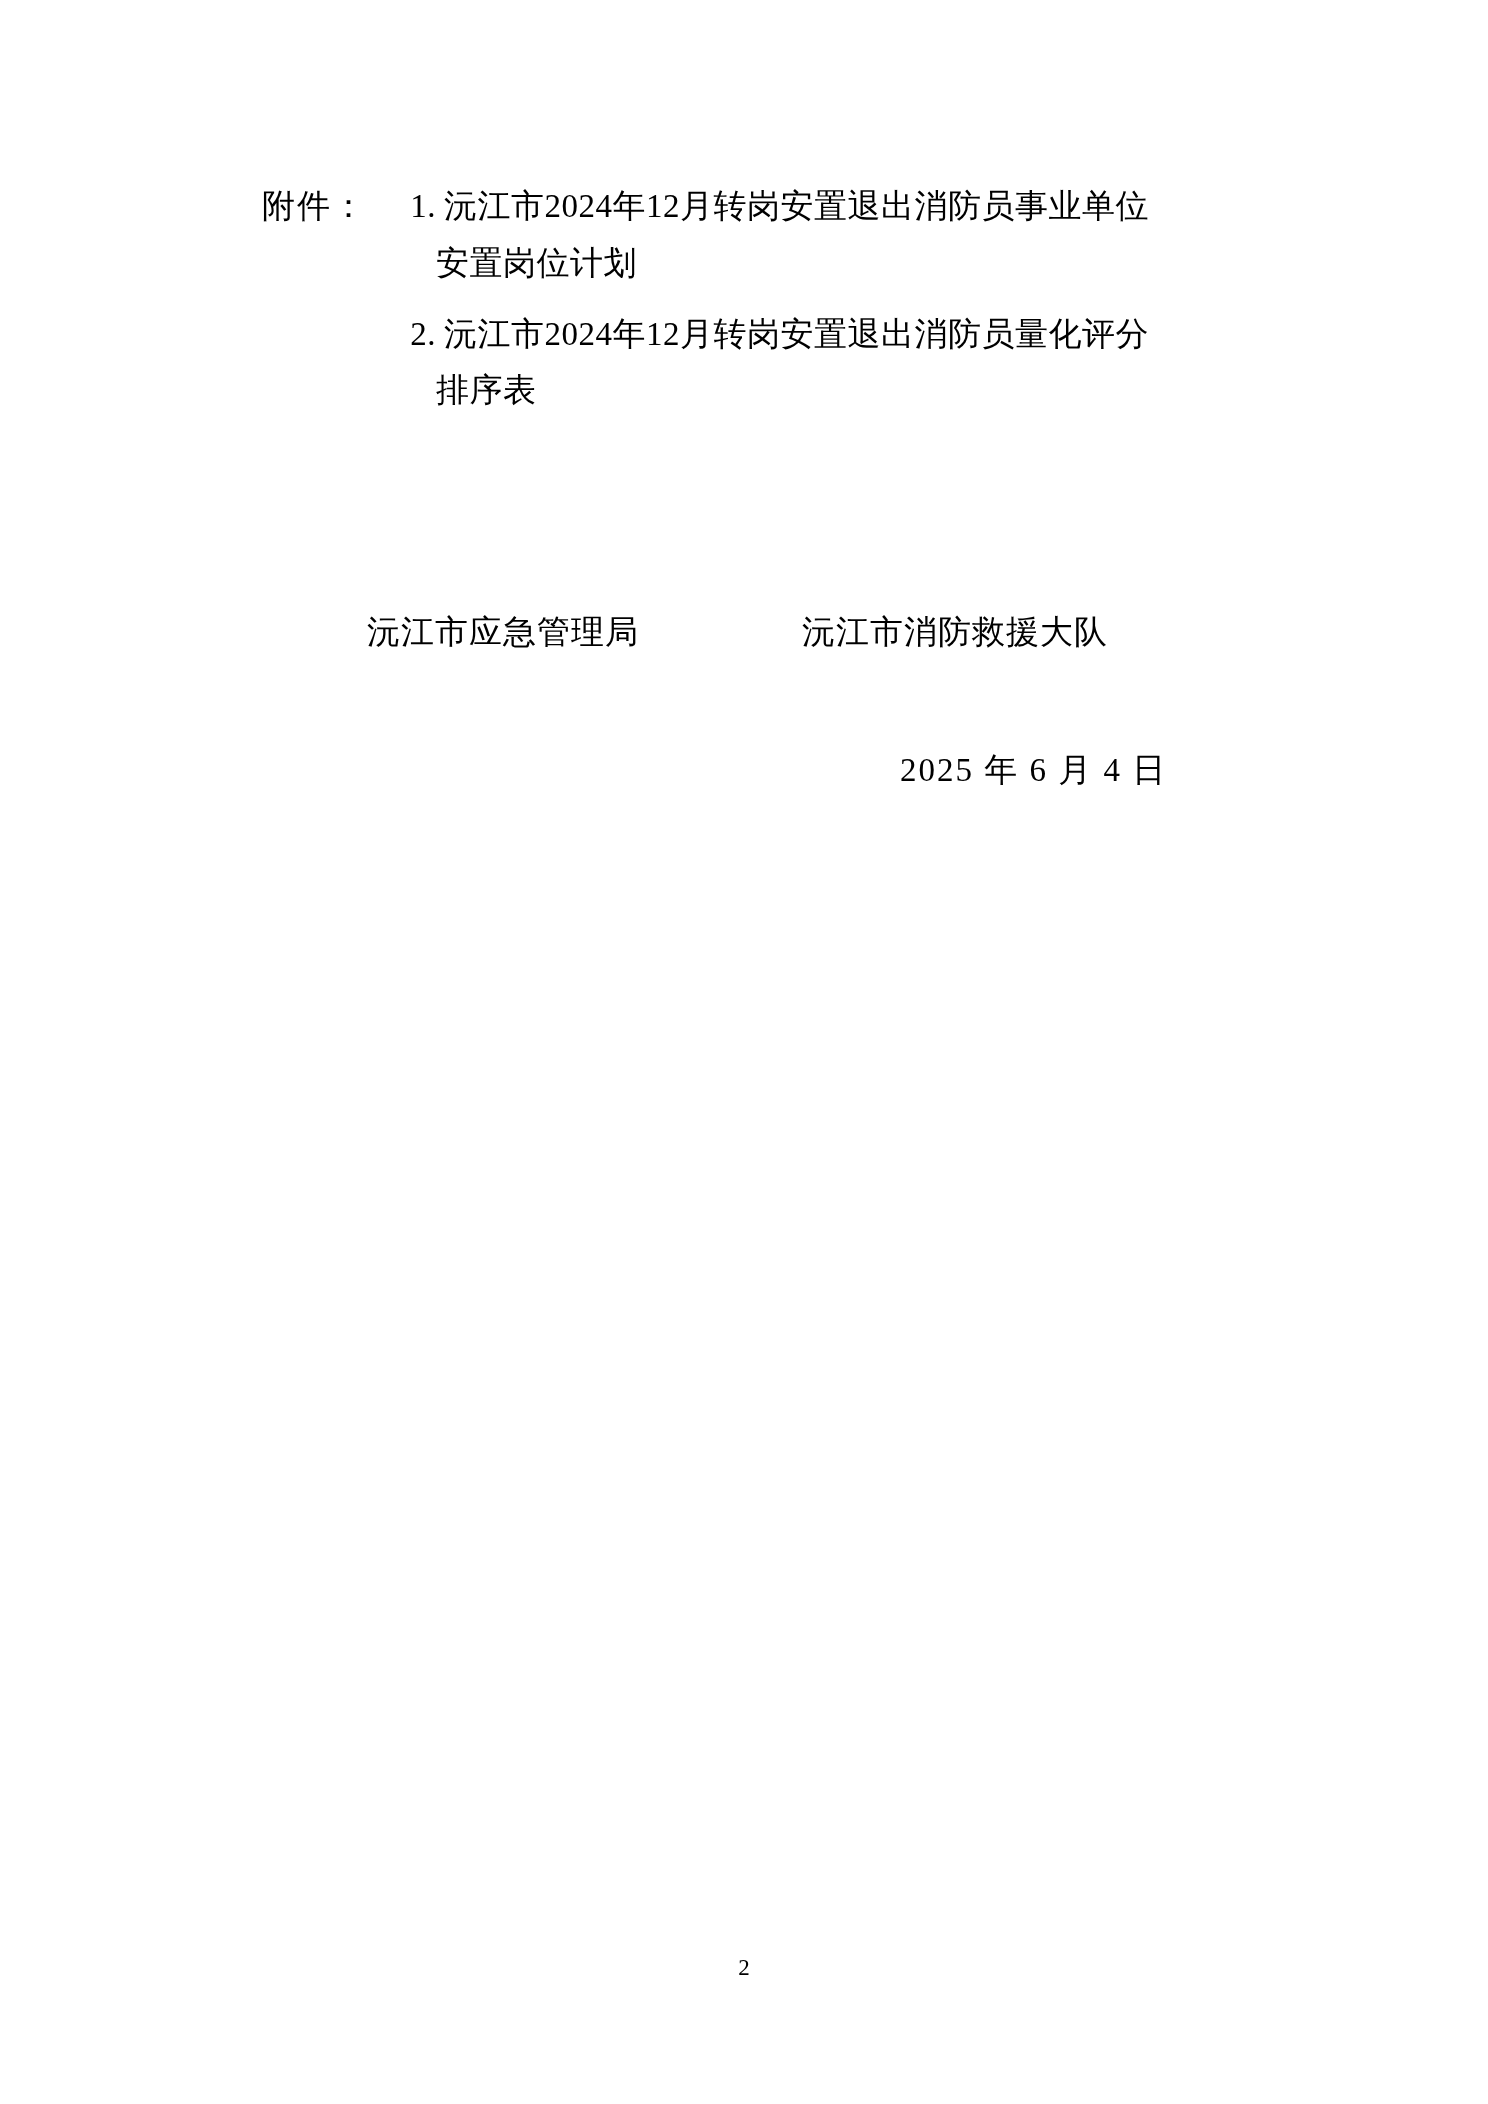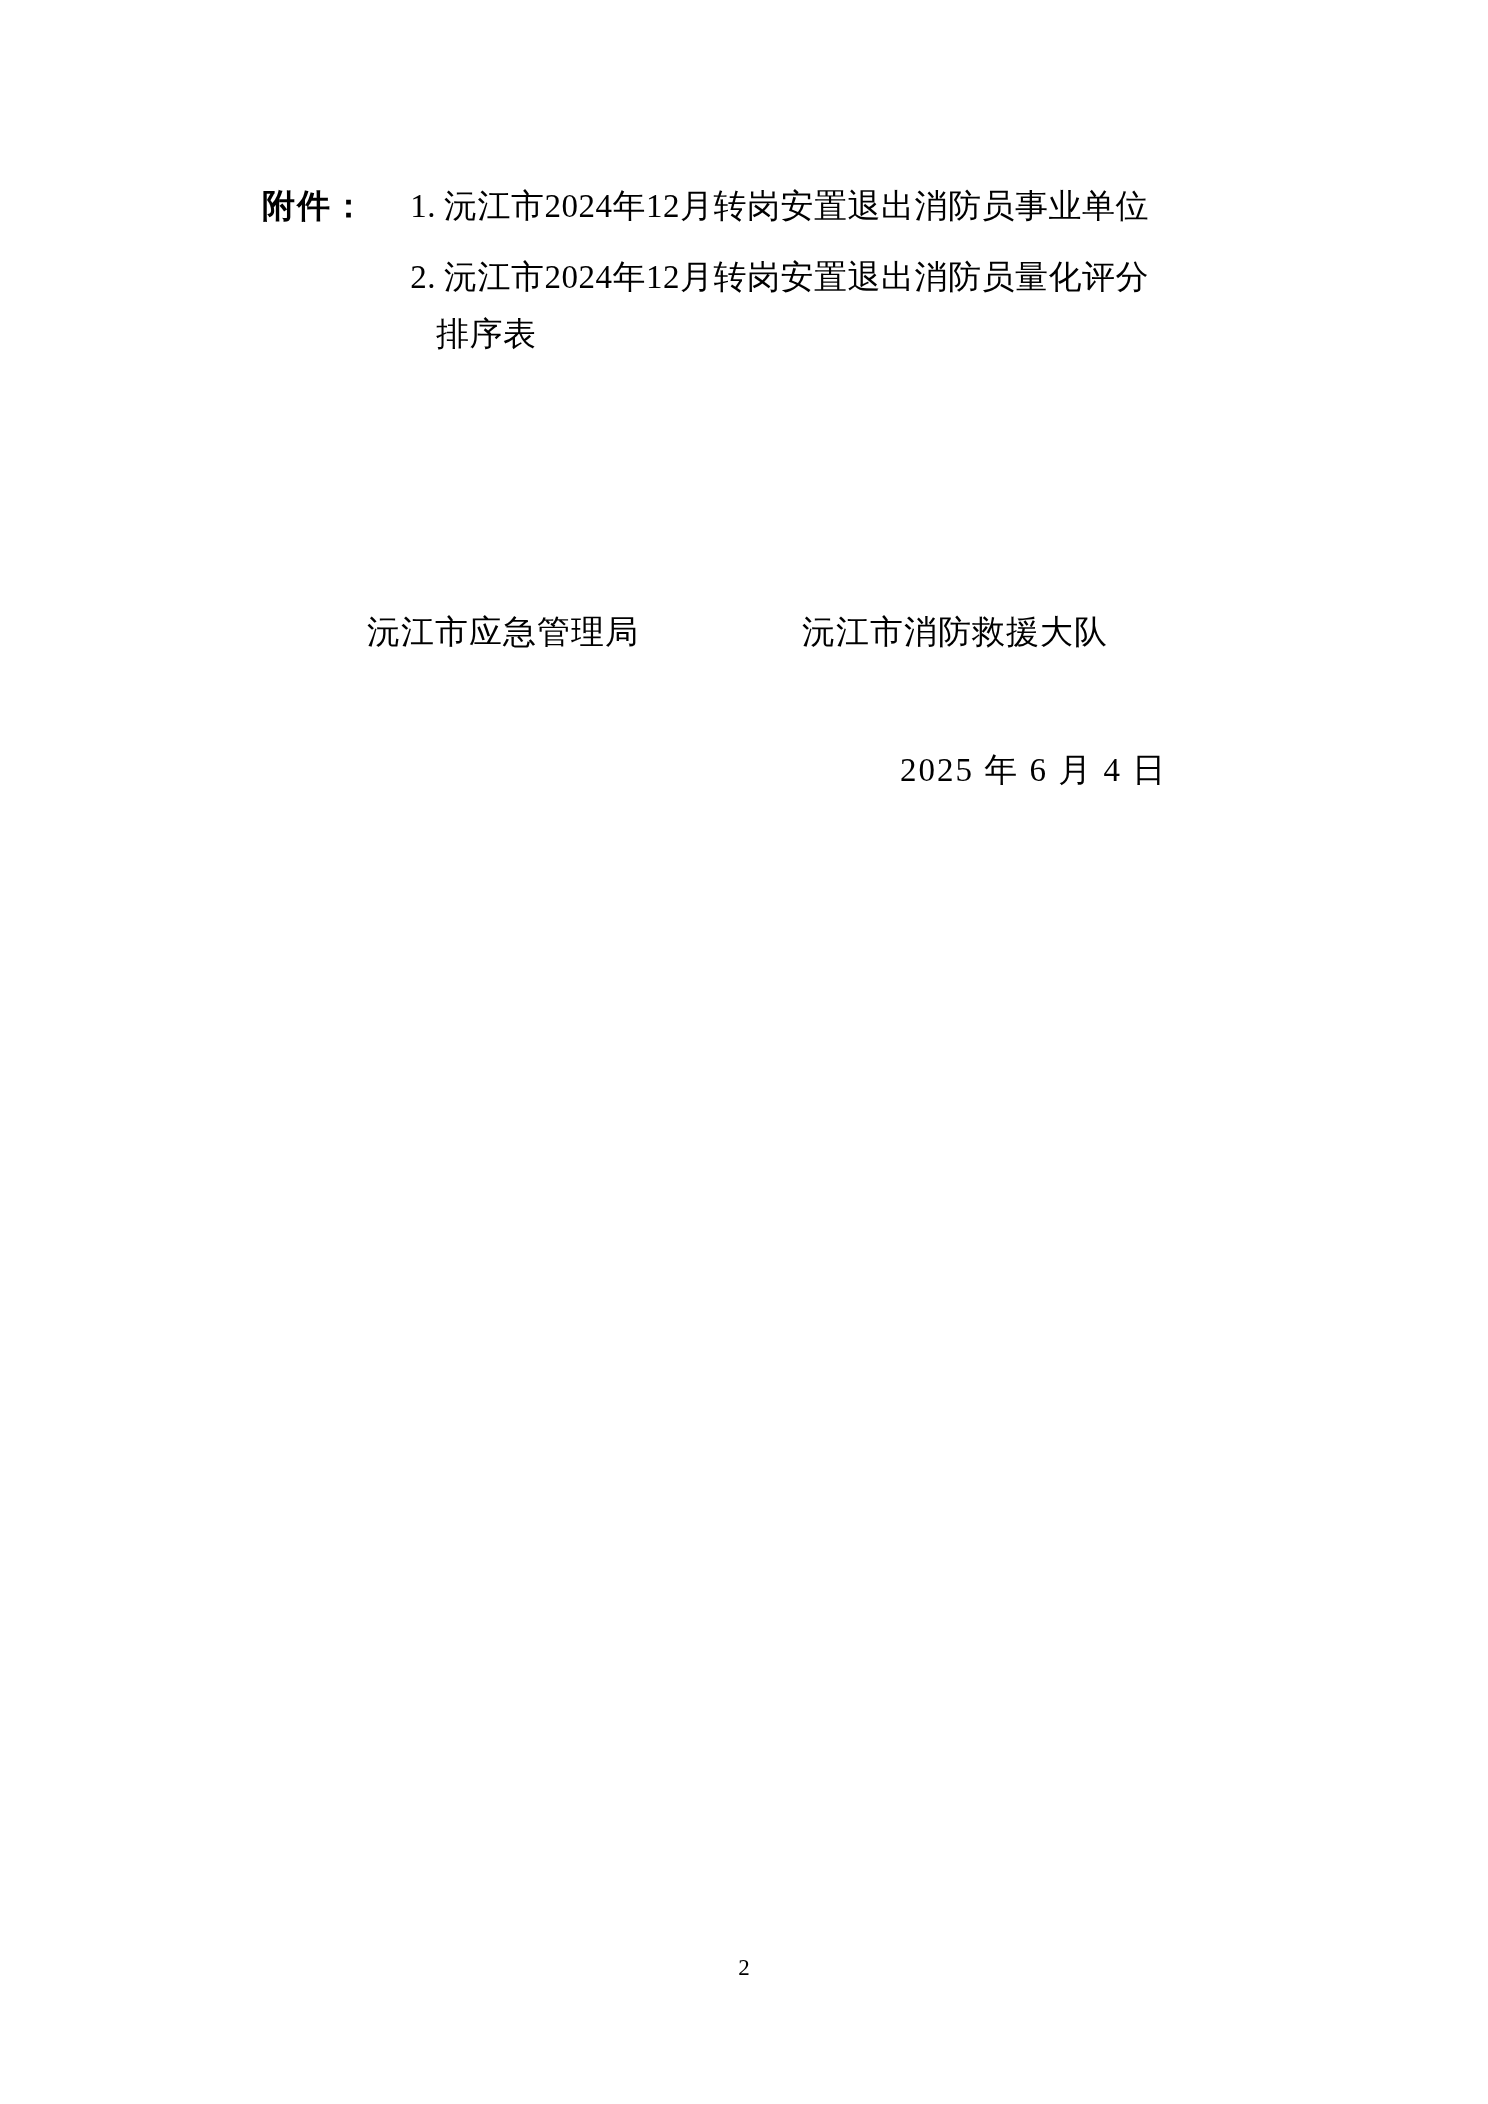--- a/index.html
+++ b/index.html
@@ -36,21 +36,20 @@
     line-height: 1.72;
     font-size: 33px;
     letter-spacing: 0.5px;
   }
 
   .att-label {
     width: 128px;
     flex: 0 0 128px;
     white-space: nowrap;
     letter-spacing: 2px;
-    font-weight: bold;
   }
 
   .att-num {
     width: 46px;
     flex: 0 0 46px;
     text-align: right;
     padding-right: 8px;
     white-space: nowrap;
   }
 
@@ -118,20 +117,21 @@
 
 <div class="page">
 
   <div class="attachments">
 
     <div class="att-row">
       <span class="att-label">附件：</span>
       <span class="att-num">1.</span>
       <span class="att-text">沅江市2024年12月转岗安置退出消防员事业单位</span>
     </div>
+    <div class="att-cont">安置岗位计划</div>
 
     <div class="att-row second">
       <span class="att-label"></span>
       <span class="att-num">2.</span>
       <span class="att-text">沅江市2024年12月转岗安置退出消防员量化评分</span>
     </div>
     <div class="att-cont">排序表</div>
 
   </div>
 

